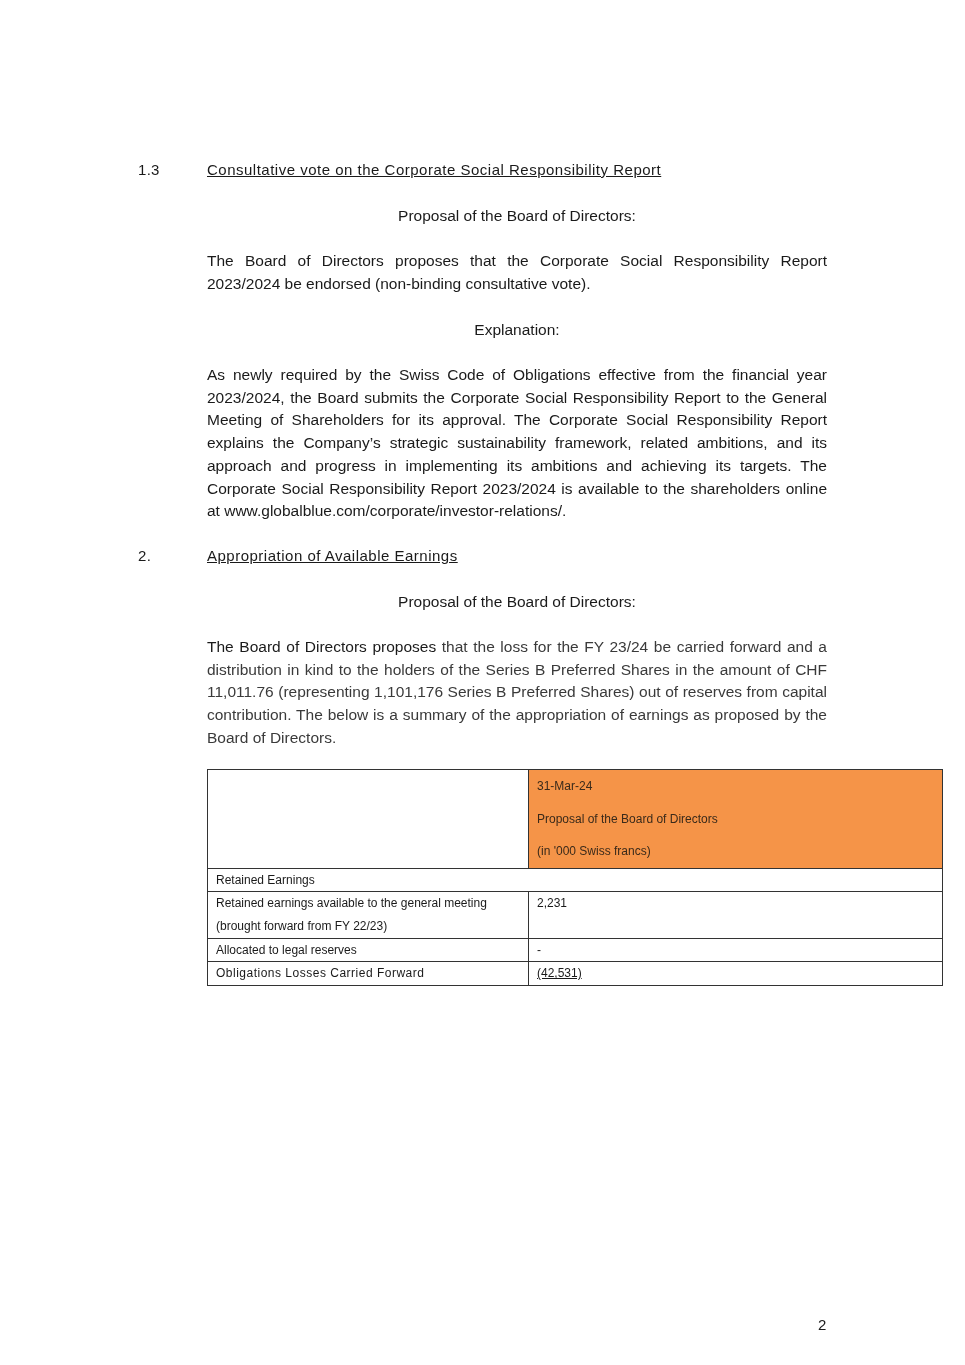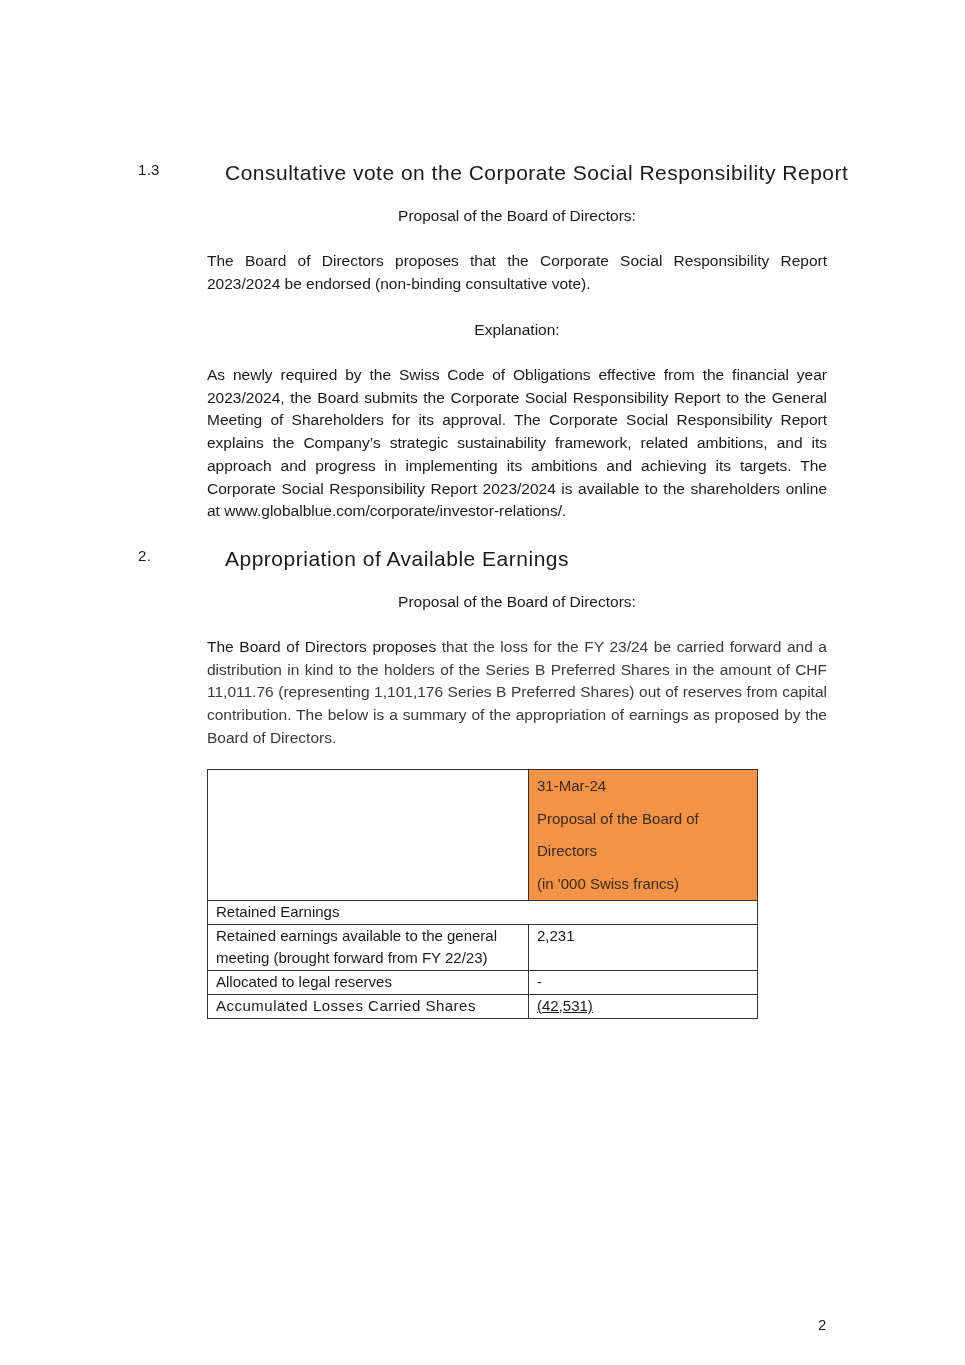--- a/index.html
+++ b/index.html
@@ -1,27 +1,27 @@
 <!DOCTYPE html>
 <html><head>
 <meta charset="utf-8">
 <style>
   html, body { margin: 0; padding: 0; background: #ffffff; }
   body {
     width: 965px; height: 1365px; position: relative; overflow: hidden;
     font-family: "Liberation Sans", sans-serif; color: #1a1a1a; font-size: 15.5px;
   }
   .sec-num { position: absolute; left: 138px; font-size: 15px; letter-spacing: 0.3px; }
-  .sec-title { position: absolute; left: 225px; font-size: 21px; letter-spacing: 0.5px; }
+  .sec-title { position: absolute; left: 207px; font-size: 15px; letter-spacing: 0.5px; text-decoration: underline; }
   .para { position: absolute; left: 207px; width: 620px; line-height: 22.7px; text-align: justify; }
   .para.left { text-align: center; }
   .grey { color: #3a3a3a; }
   table.appr {
-    position: absolute; left: 207px; top: 769px; width: 551px;
-    border-collapse: collapse; font-size: 15px; color: #1a1a1a;
+    position: absolute; left: 207px; top: 769px; width: 736px;
+    border-collapse: collapse; font-size: 12px; color: #1a1a1a;
   }
   table.appr td { border: 1px solid #333; vertical-align: top; padding: 0 8px; }
   td.hdr { background: #f59448; color: #3a2a1a; padding: 4px 9px 7px 9px; }
   td.hdr div { line-height: 32.5px; }
   td.lab { width: 304px; line-height: 22.7px; padding-top: 4px; padding-bottom: 7px; }
   td.val { line-height: 22.7px; padding-top: 4px; padding-bottom: 7px; padding-left: 9px; }
   .spaced { letter-spacing: 0.5px; }
   .ul { text-decoration: underline; }
   .page-num { position: absolute; left: 818px; top: 1316px; font-size: 15px; }
 </style>
@@ -57,19 +57,19 @@
   </tr>
   <tr>
     <td class="lab">Retained earnings available to the general meeting (brought forward from FY 22/23)</td>
     <td class="val">2,231</td>
   </tr>
   <tr>
     <td class="lab">Allocated to legal reserves</td>
     <td class="val">-</td>
   </tr>
   <tr>
-    <td class="lab spaced">Accumulated Losses Carried Shares</td>
+    <td class="lab spaced">Obligations Losses Carried Forward</td>
     <td class="val"><span class="ul">(42,531)</span></td>
   </tr>
 </tbody>
   </table>
 
 <div class="page-num">2</div>
 
 </body></html>

